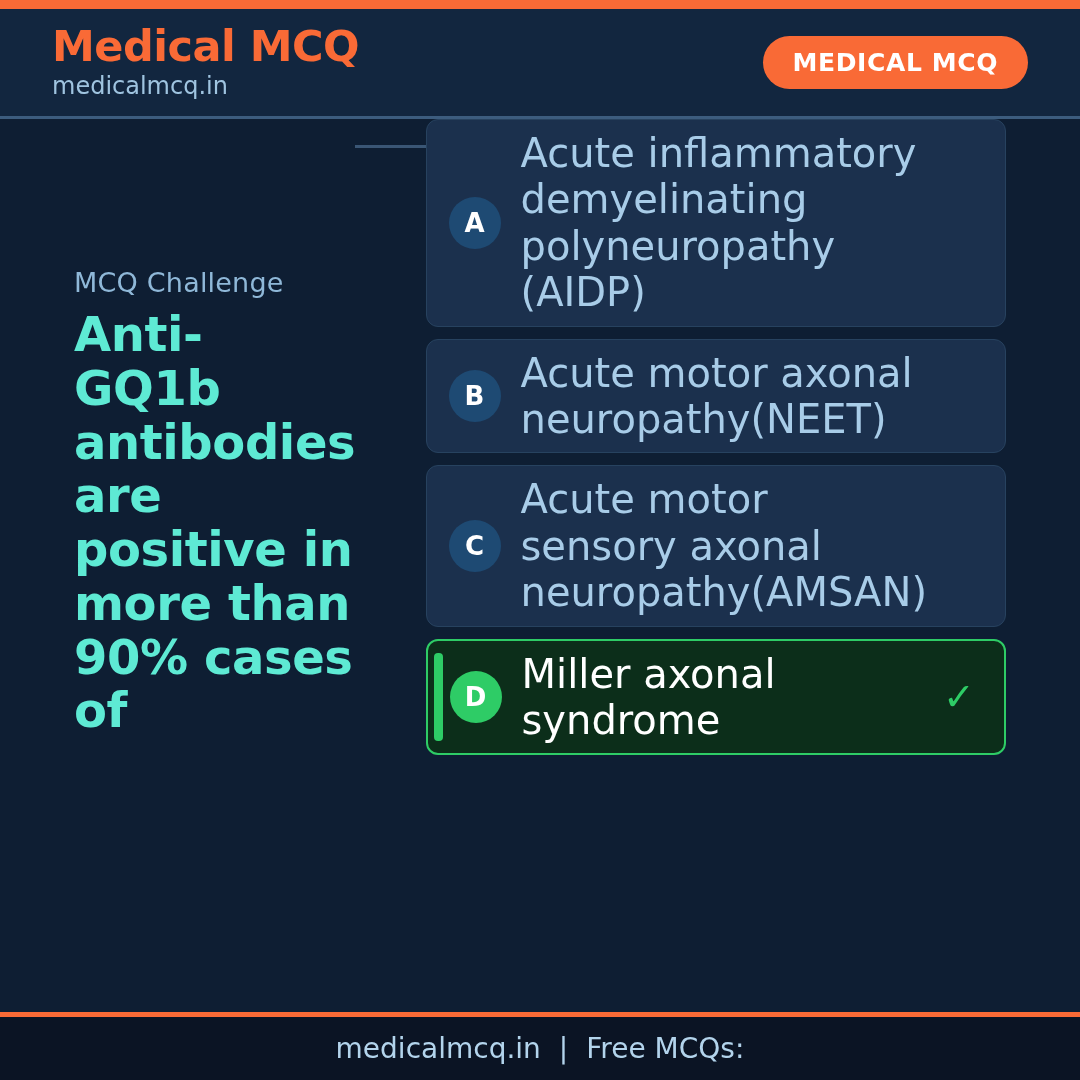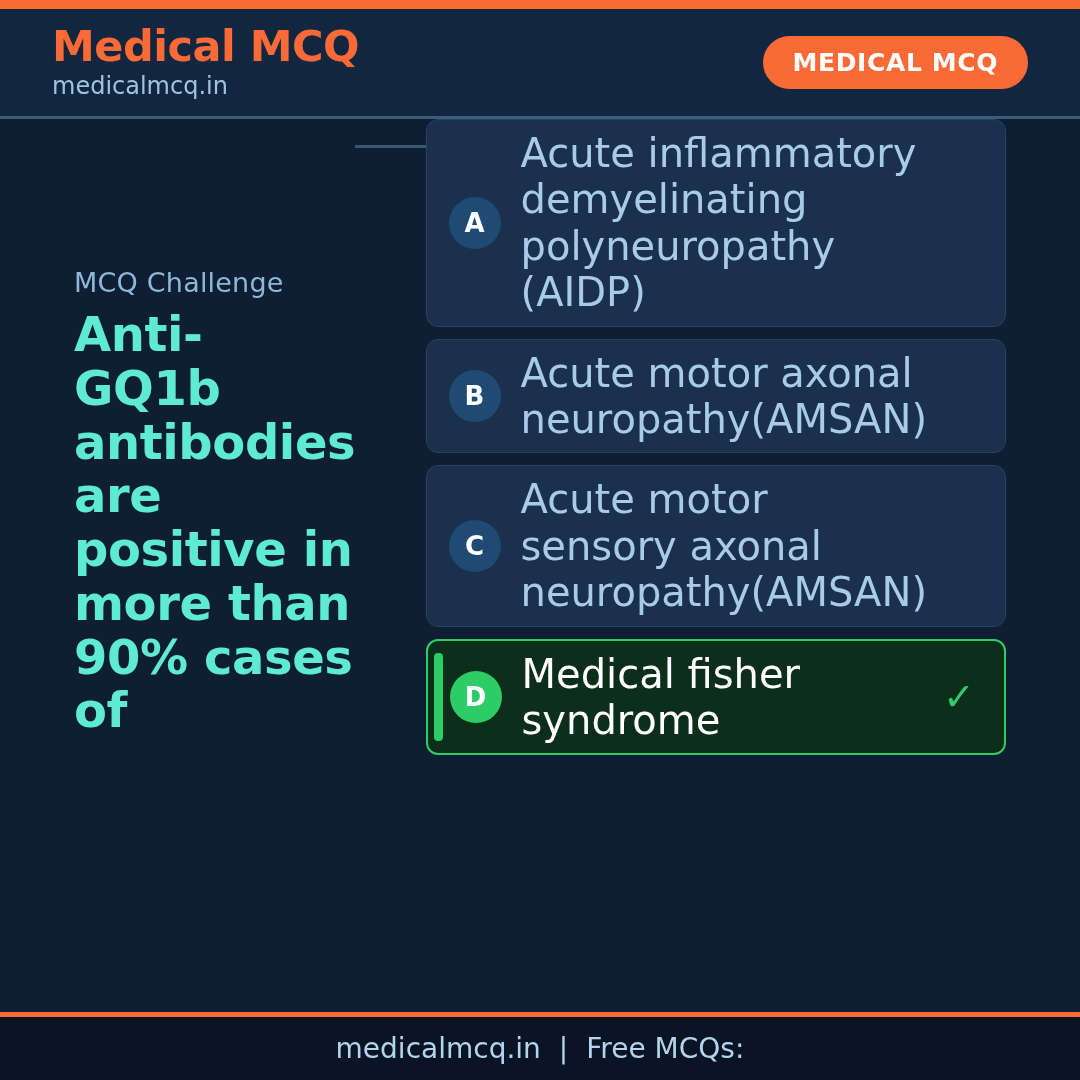--- a/index.html
+++ b/index.html
@@ -212,33 +212,33 @@
     <div class="options">
 
       <div class="option">
         <div class="option-letter">A</div>
         <div class="option-text">Acute inflammatory demyelinating polyneuropathy (AIDP)</div>
         <div class="option-check">✓</div>
       </div>
 
       <div class="option">
         <div class="option-letter">B</div>
-        <div class="option-text">Acute motor axonal neuropathy(AMSAN)</div>
+        <div class="option-text">Acute motor axonal neuropathy(NEET)</div>
         <div class="option-check">✓</div>
       </div>
 
       <div class="option">
         <div class="option-letter">C</div>
         <div class="option-text">Acute motor sensory axonal neuropathy(AMSAN)</div>
         <div class="option-check">✓</div>
       </div>
 
       <div class="option correct">
         <div class="option-letter">D</div>
-        <div class="option-text">Medical fisher syndrome</div>
+        <div class="option-text">Miller axonal syndrome</div>
         <div class="option-check">✓</div>
       </div>
 
     </div>
   </div>
 
   <div class="footer-rule"></div>
 
   <div class="footer">
     <span>medicalmcq.in</span>

